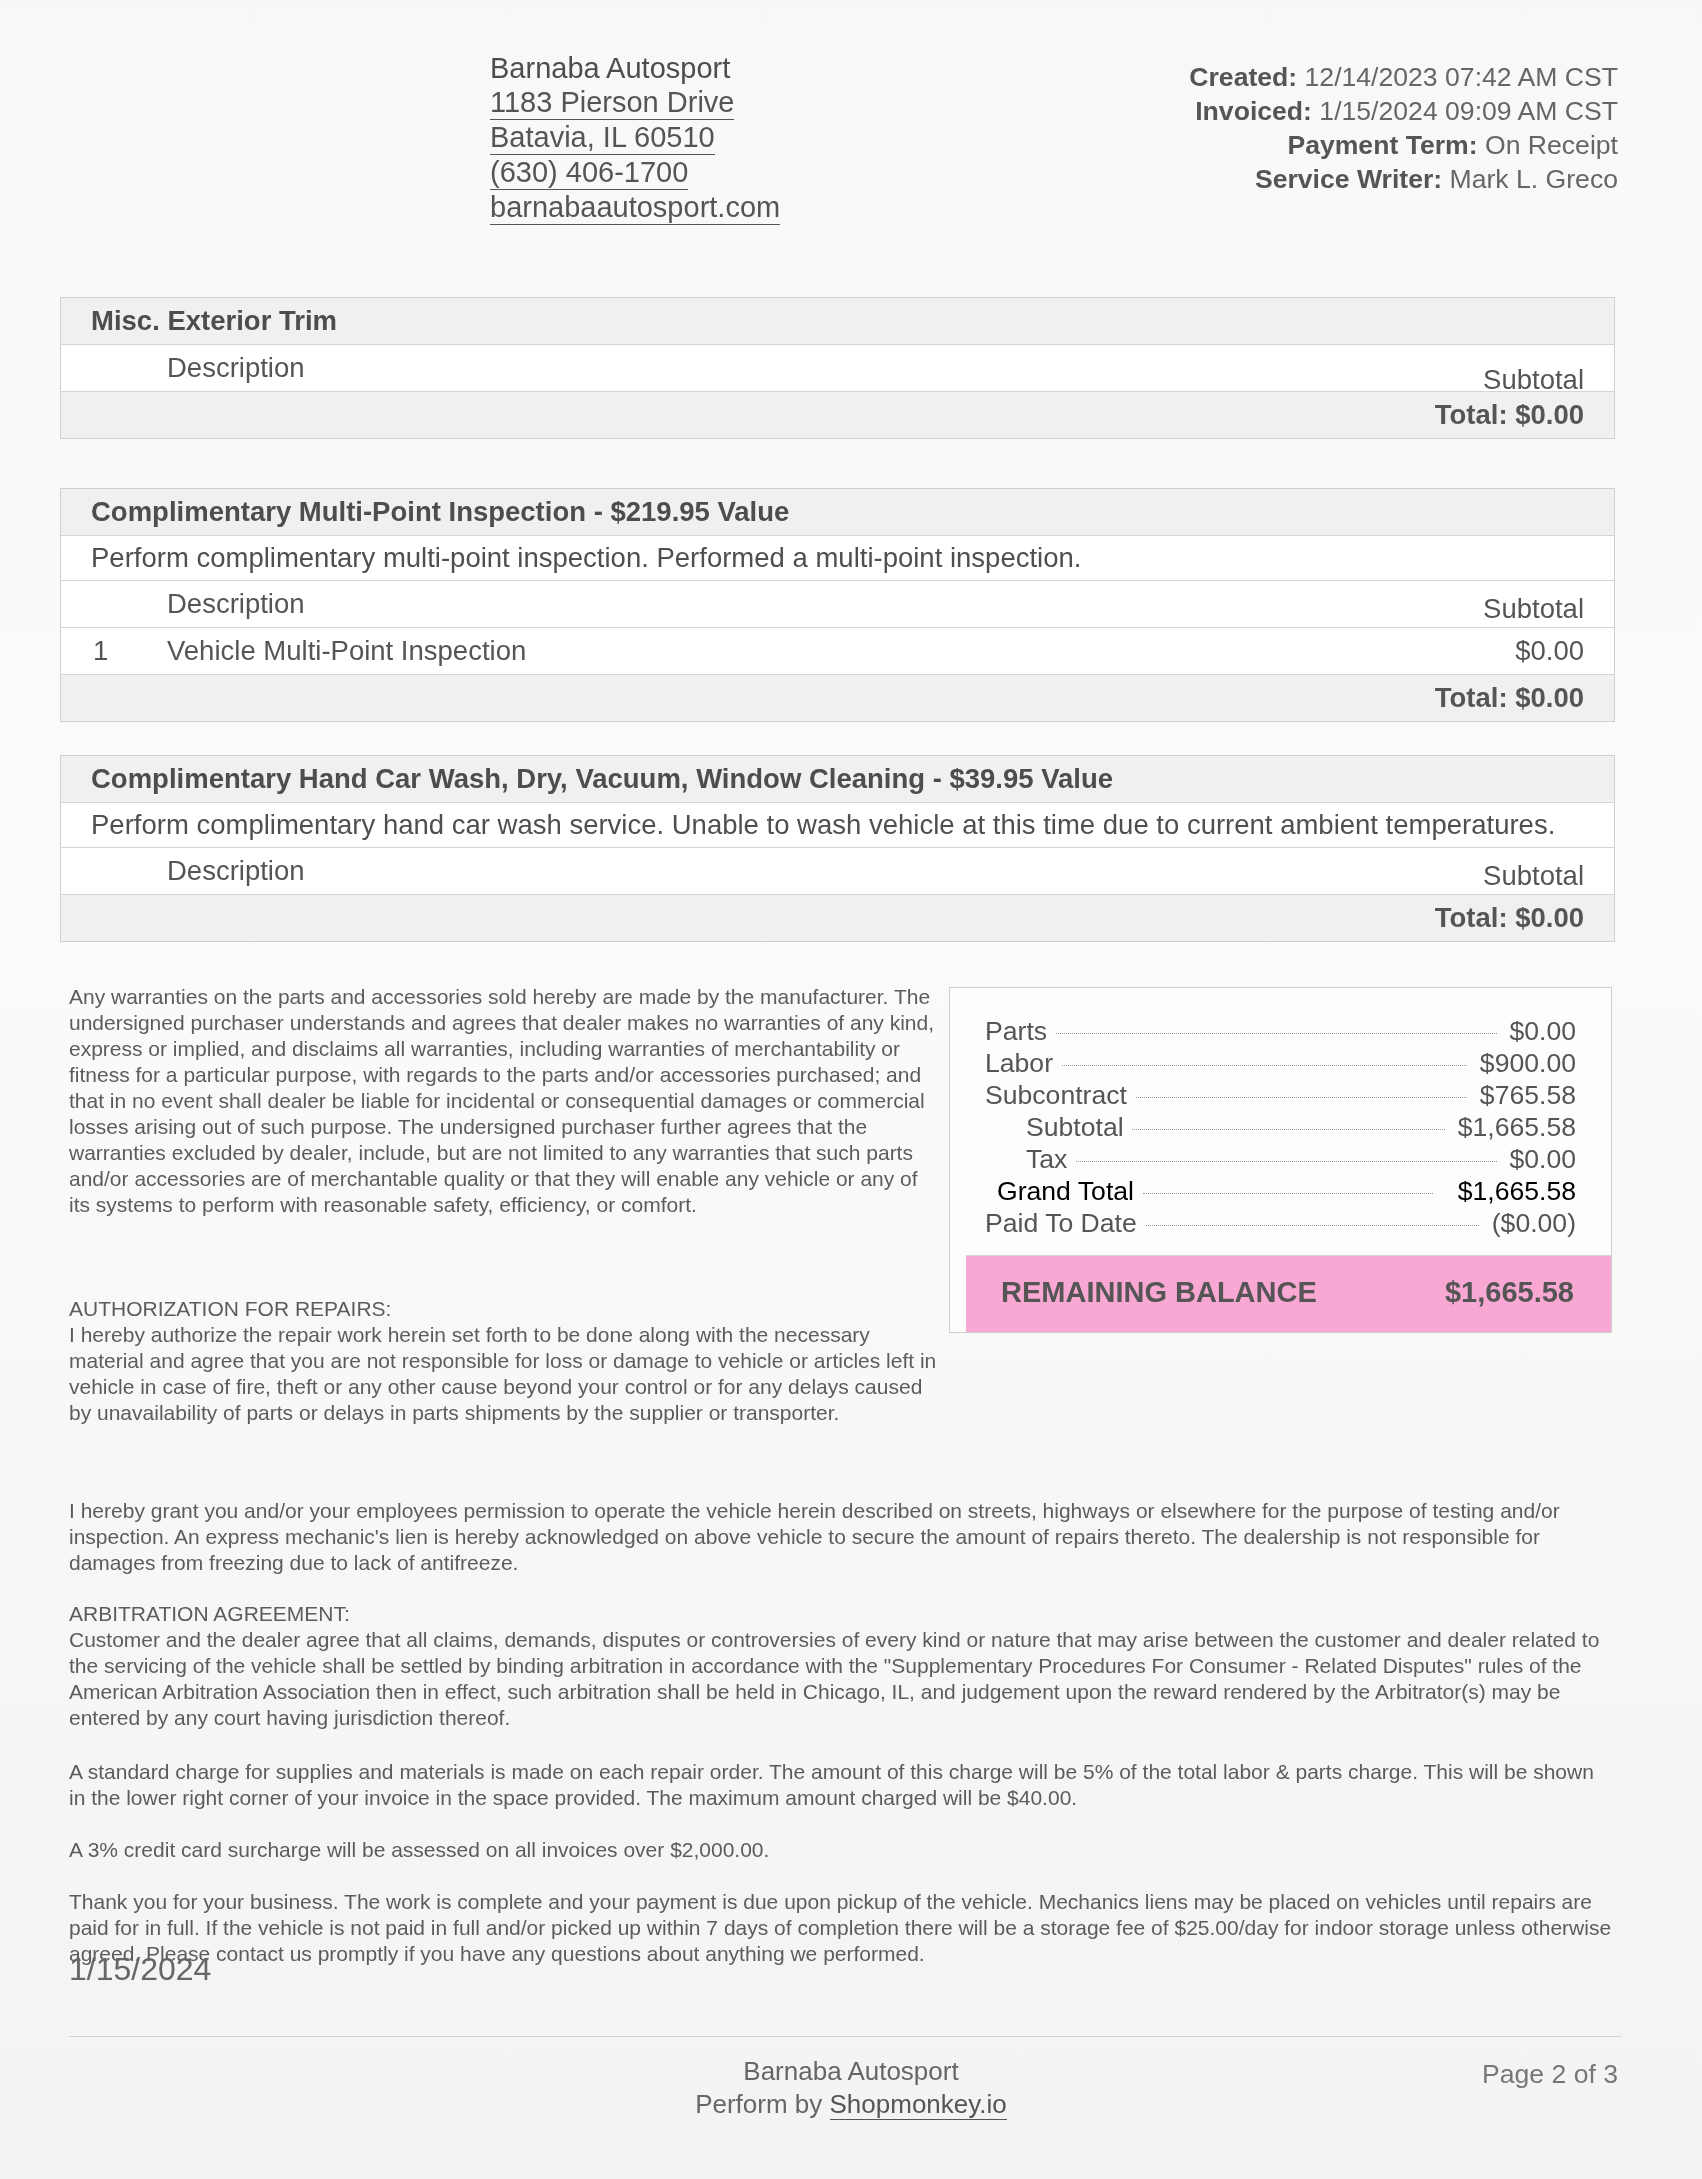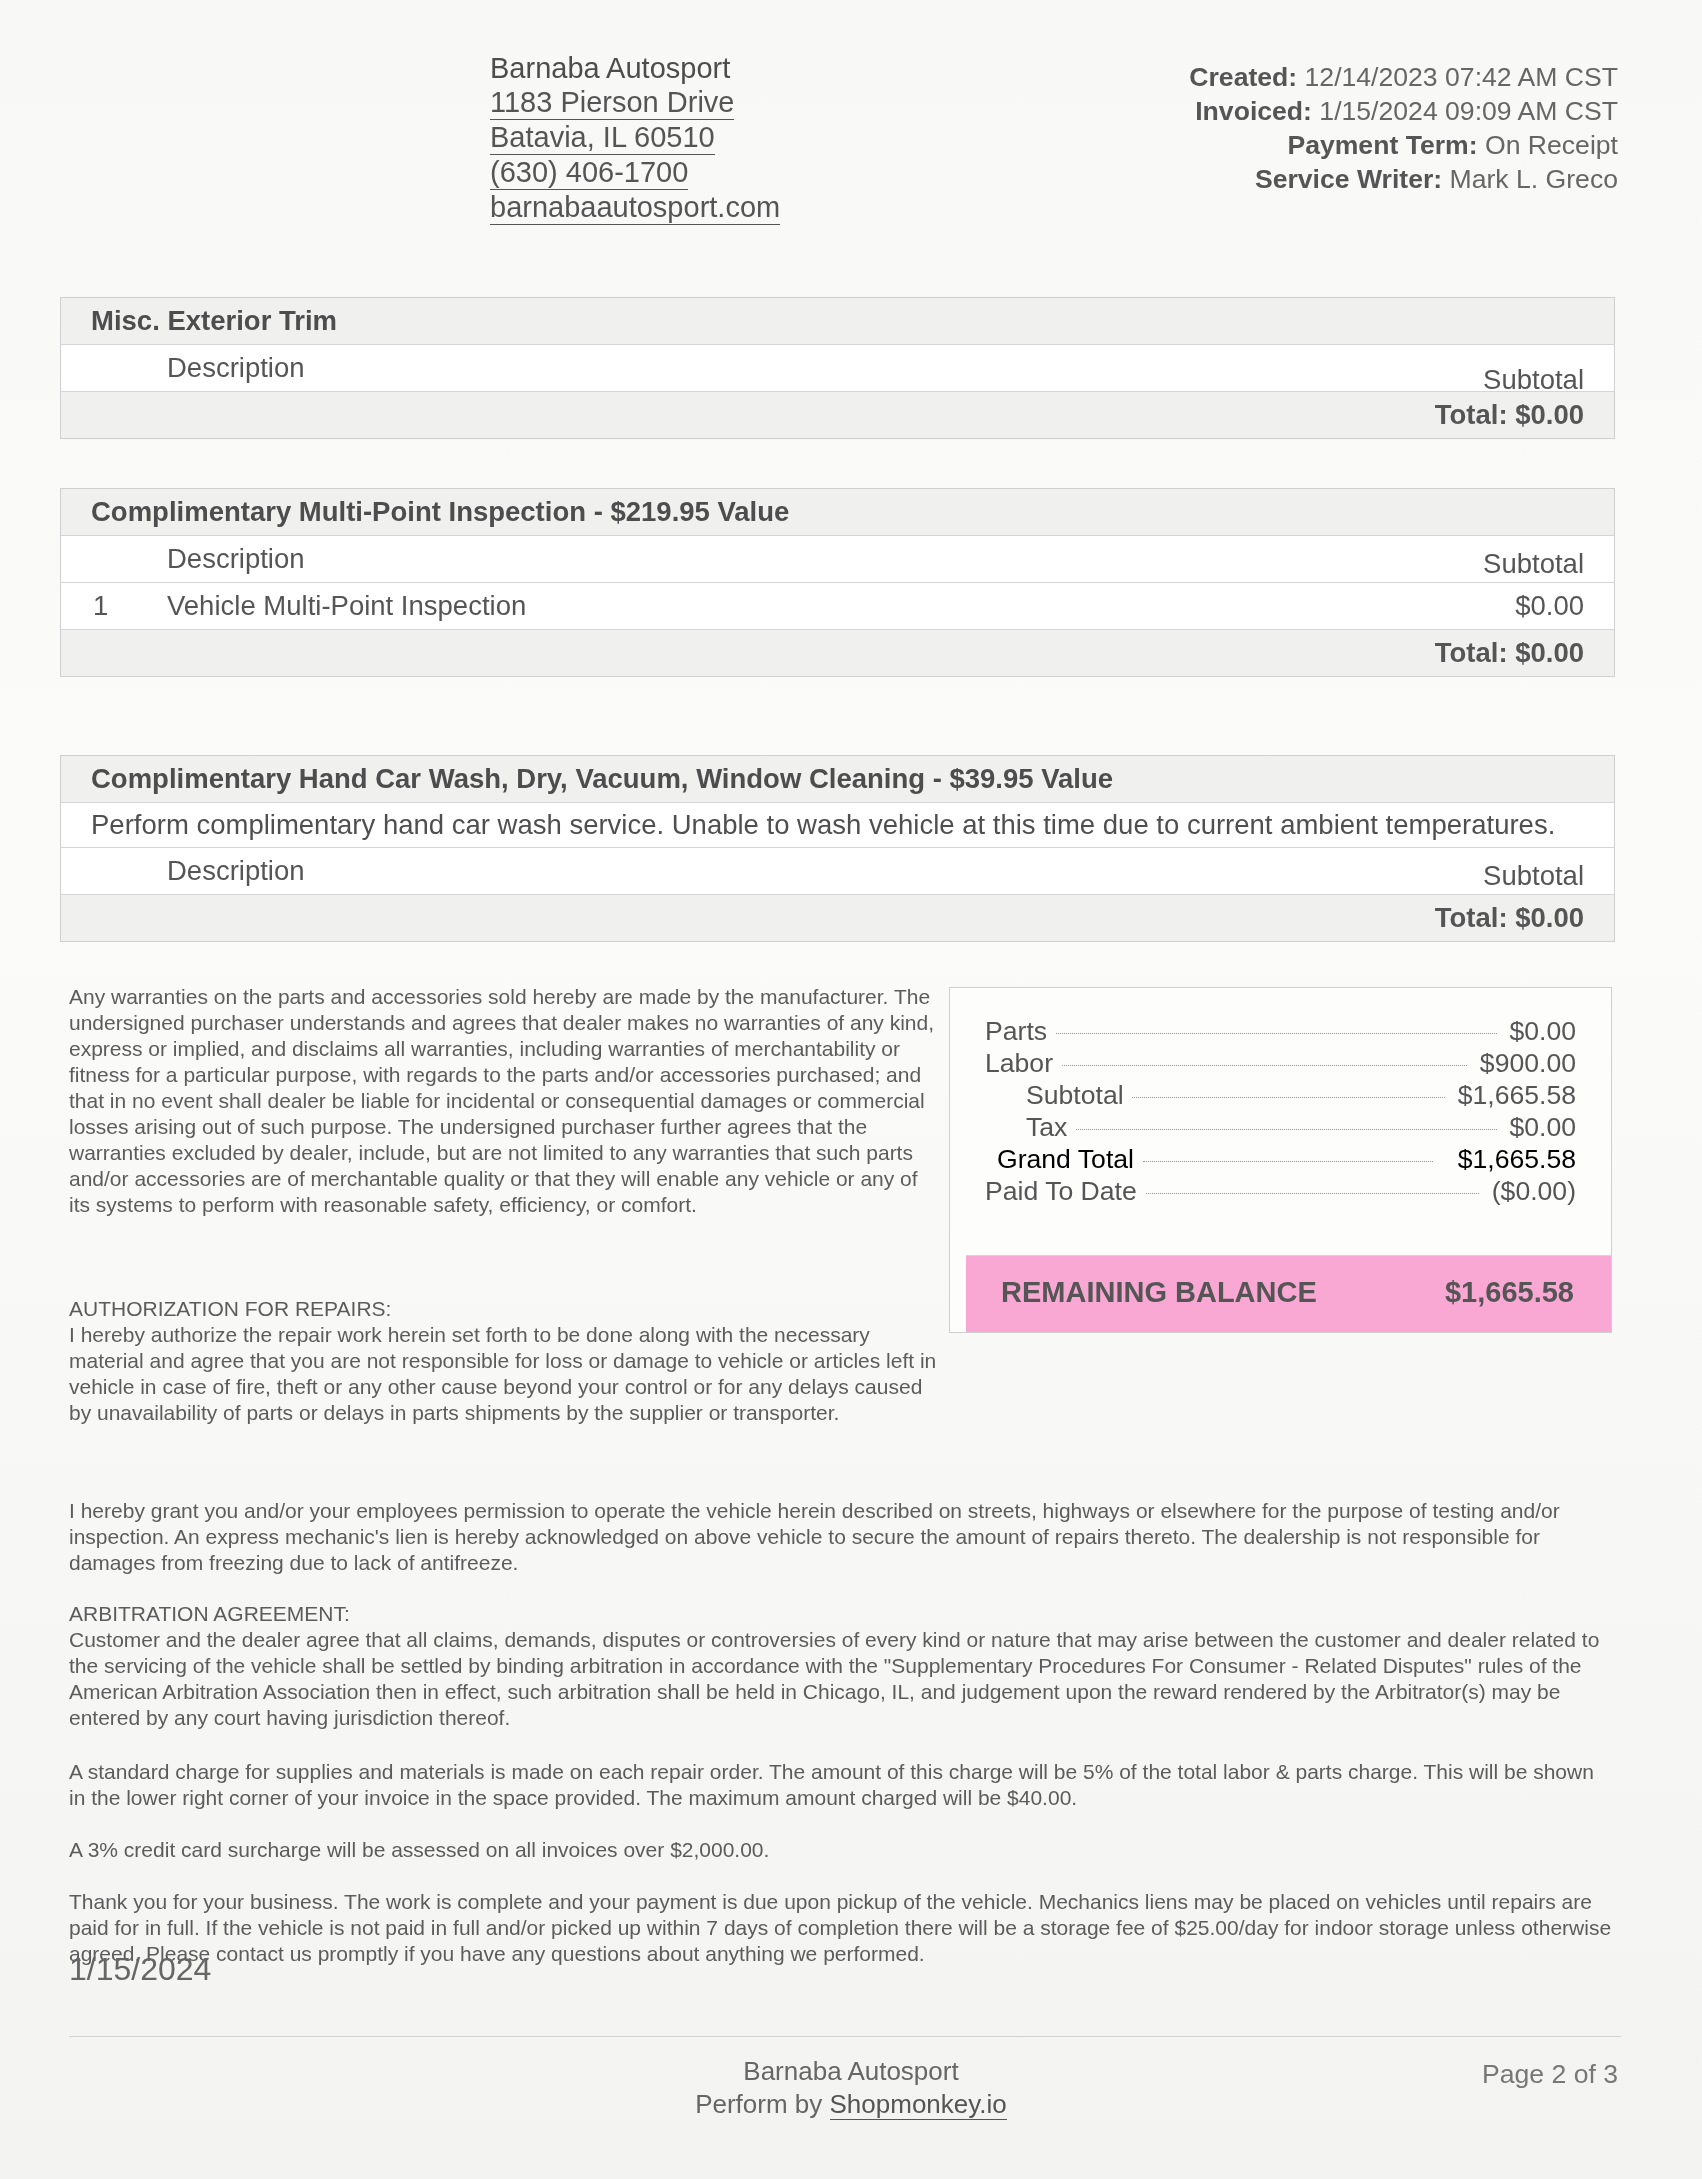--- a/index.html
+++ b/index.html
@@ -94,20 +94,21 @@
       <span class="col-desc">Description</span>
       <span class="col-sub" style="top:12.4px;">Subtotal</span>
     </div>
     <div class="row total">
       <span class="col-sub">Total: $0.00</span>
     </div>
   </div>
 
   <div class="section" style="top:488px;">
     <div class="row title">Complimentary Multi-Point Inspection - $219.95 Value</div>
+    <div class="row note">Perform complimentary multi-point inspection.  Performed a multi-point inspection.</div>
     <div class="row hdr">
       <span class="col-desc">Description</span>
       <span class="col-sub" style="top:5.3px;">Subtotal</span>
     </div>
     <div class="row item">
       <span class="col-qty">1</span>
       <span class="col-desc">Vehicle Multi-Point Inspection</span>
       <span class="col-sub">$0.00</span>
     </div>
     <div class="row total">
@@ -140,20 +141,25 @@
       <div class="tl">
           <span class="lbl">Parts</span>
           <span class="dots"></span>
           <span class="val">$0.00</span>
         </div>
       <div class="tl">
           <span class="lbl">Labor</span>
           <span class="dots"></span>
           <span class="val">$900.00</span>
         </div>
+      <div class="tl">
+          <span class="lbl">Subcontract</span>
+          <span class="dots"></span>
+          <span class="val">$765.58</span>
+        </div>
       <div class="tl indent">
           <span class="lbl">Subtotal</span>
           <span class="dots"></span>
           <span class="val">$1,665.58</span>
         </div>
       <div class="tl indent">
           <span class="lbl">Tax</span>
           <span class="dots"></span>
           <span class="val">$0.00</span>
         </div>

